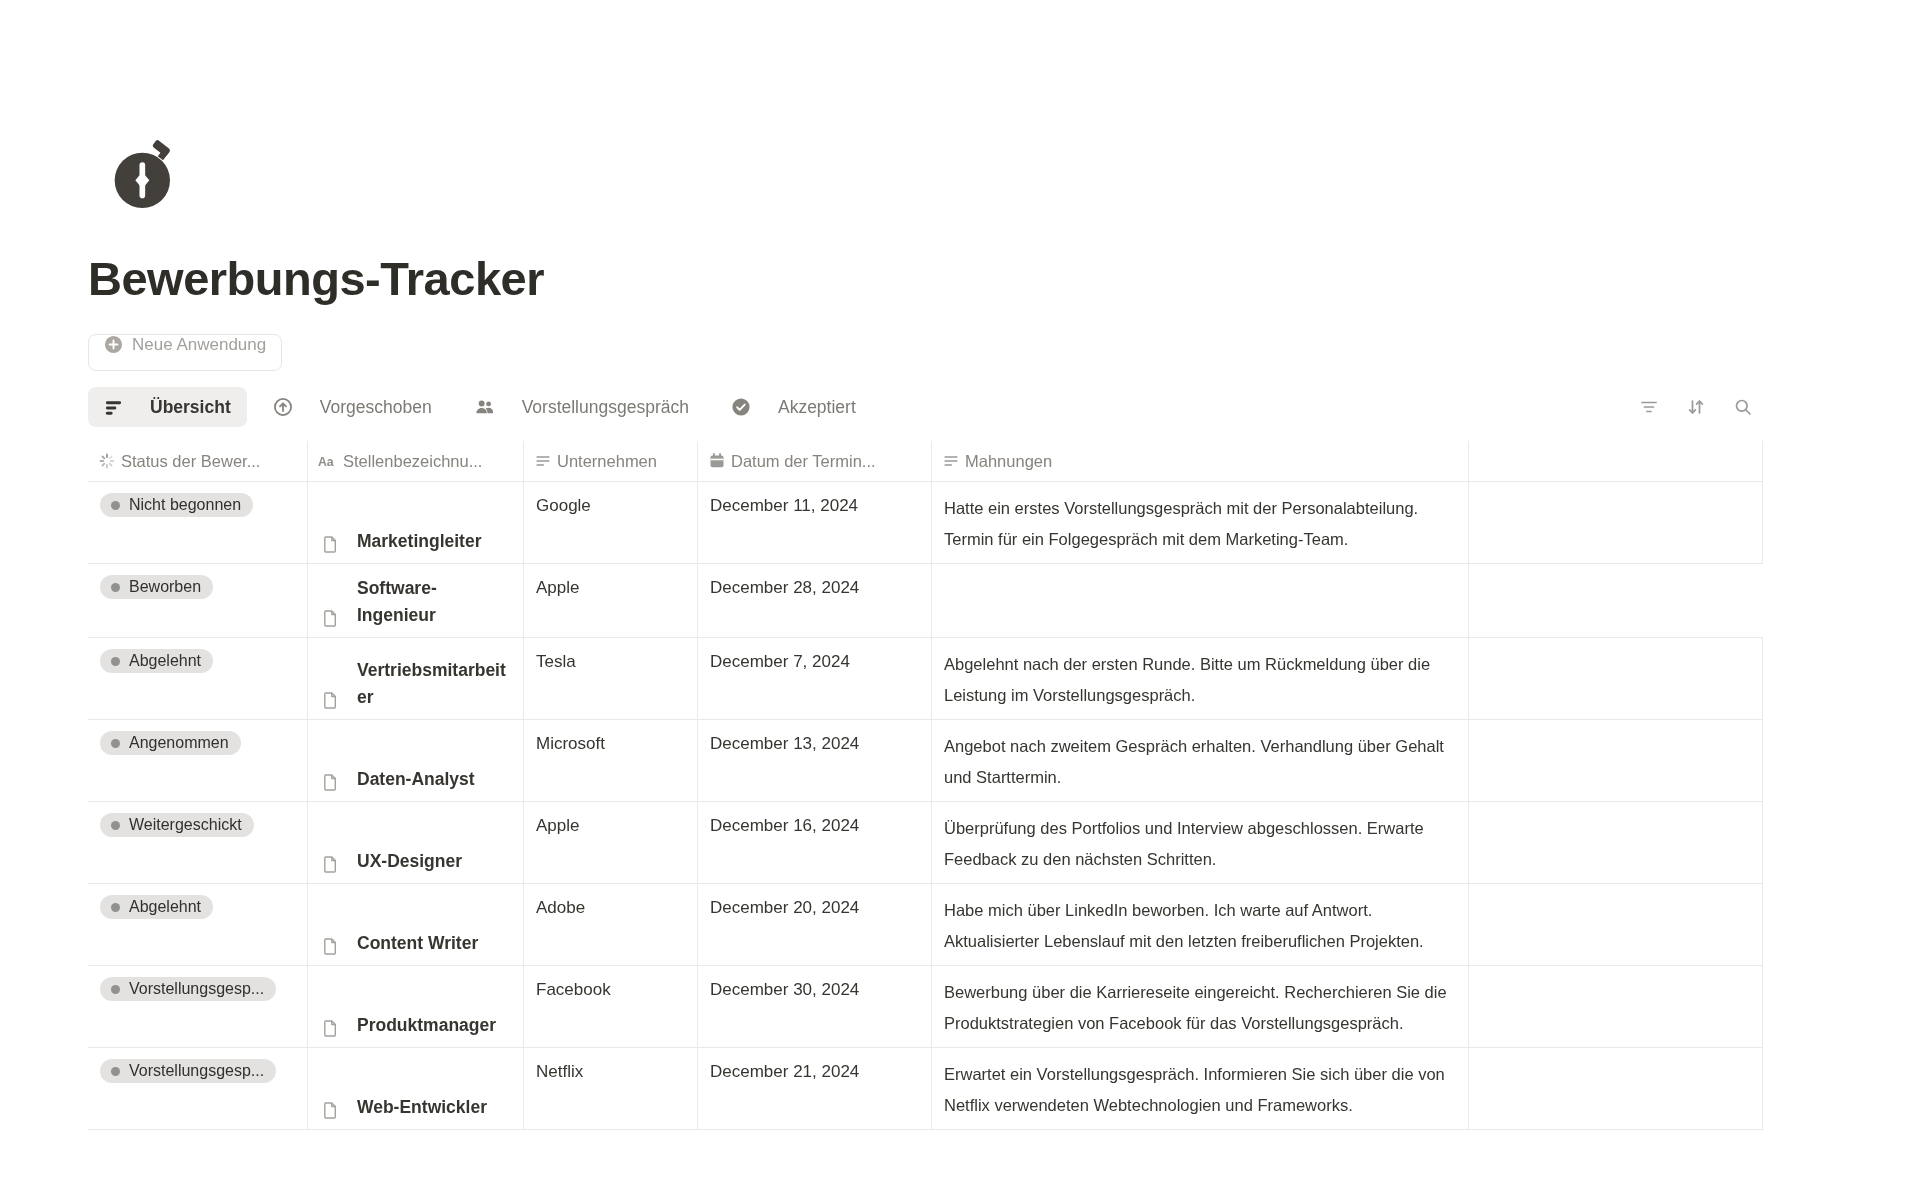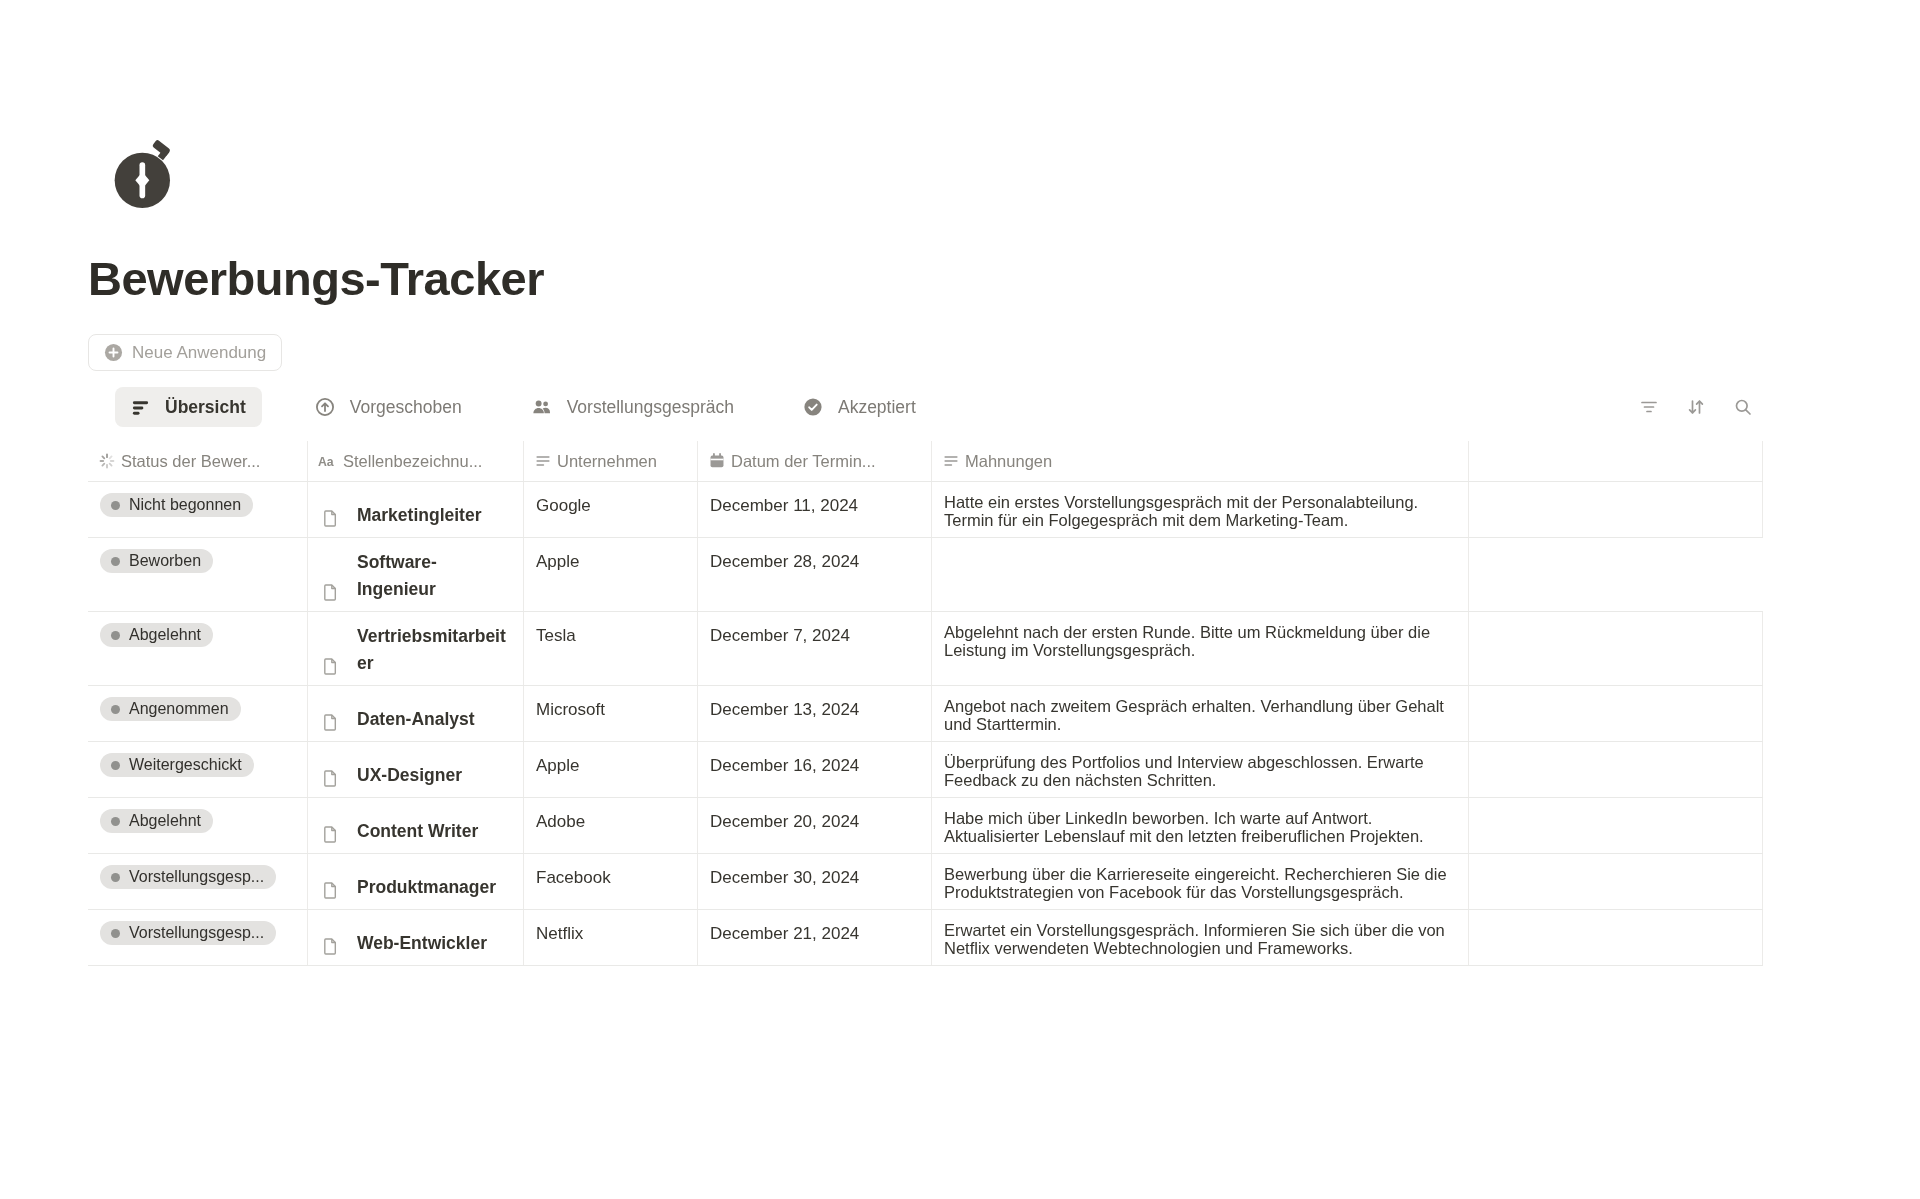--- a/index.html
+++ b/index.html
@@ -8,31 +8,31 @@
 
   .content { padding-left:88px; padding-top:135px; }
 
   
   .page-icon { width:80px; height:80px; margin-left:16px; cursor:pointer; }
   .page-title {
     margin-top:32px; font-size:47px; font-weight:700; letter-spacing:-0.5px;
     color:#2F2D28; cursor:text;
   }
   .new-btn {
-    margin-top:28px; display:inline-flex; align-items:center; gap:9px;
+    margin-top:28px; display:inline-flex; gap:9px;
     height:37px; padding:0 15px; border:1px solid #E7E6E4; border-radius:8px;
     background:#fff; color:#A3A09B; font-size:17px; font-weight:500; cursor:pointer;
   }
 
   
   .view-bar { margin-top:16px; width:1675px; display:flex; align-items:center; justify-content:space-between; }
   .tabs { display:flex; align-items:center; gap:10px; }
   .tab {
-    display:inline-flex; align-items:center; gap:15px; height:40px; padding:0 16px;
-    border-radius:8px; font-size:17.5px; color:#7D7A75; font-weight:400; cursor:pointer; white-space:nowrap;margin-left:27px;
+    display:inline-flex; align-items:center; gap:27px; height:40px; padding:0 16px;
+    border-radius:8px; font-size:17.5px; color:#7D7A75; font-weight:400; cursor:pointer; white-space:nowrap;
   }
   .tab.active { background:#EFEEEC; color:#37352F; font-weight:600; }
   .toolbar { display:flex; align-items:center; gap:27px; padding-right:10px; }
   .tool-icon { width:20px; height:20px; cursor:pointer; display:block; }
 
   
   .table { margin-top:14px; width:1675px; }
   .trow {
     display:grid;
     grid-template-columns:220px 216px 174px 234px 537px 294px;
@@ -49,21 +49,21 @@
     font-size:16px; color:#32302C; white-space:nowrap; overflow:hidden;
   }
   .badge .dot { width:9px; height:9px; border-radius:50%; background:#91918E; flex:0 0 auto; }
 
   .title-cell { display:flex; gap:16px; align-items:flex-end; }
   .doc-icon { flex:0 0 auto; width:21px; height:21px; margin-top:1px; }
   .job-title { font-size:17.5px; font-weight:600; line-height:27px; max-width:150px;
     overflow-wrap:break-word; word-break:break-word; color:#37352F; }
 
   .plain { font-size:17px; line-height:26px; color:#37352F; }
-  .note  { font-size:16.5px; line-height:18px; color:#37352F; }
+  .note  { font-size:16.5px; line-height:31px; color:#37352F; }
 
   .icon-g  { stroke:#9B9996; fill:none; stroke-width:1.7; stroke-linecap:round; stroke-linejoin:round; }
 </style>
 </head>
 <body>
 
 <div class="content">
 
   
   <svg class="page-icon" viewBox="0 0 24 24">

